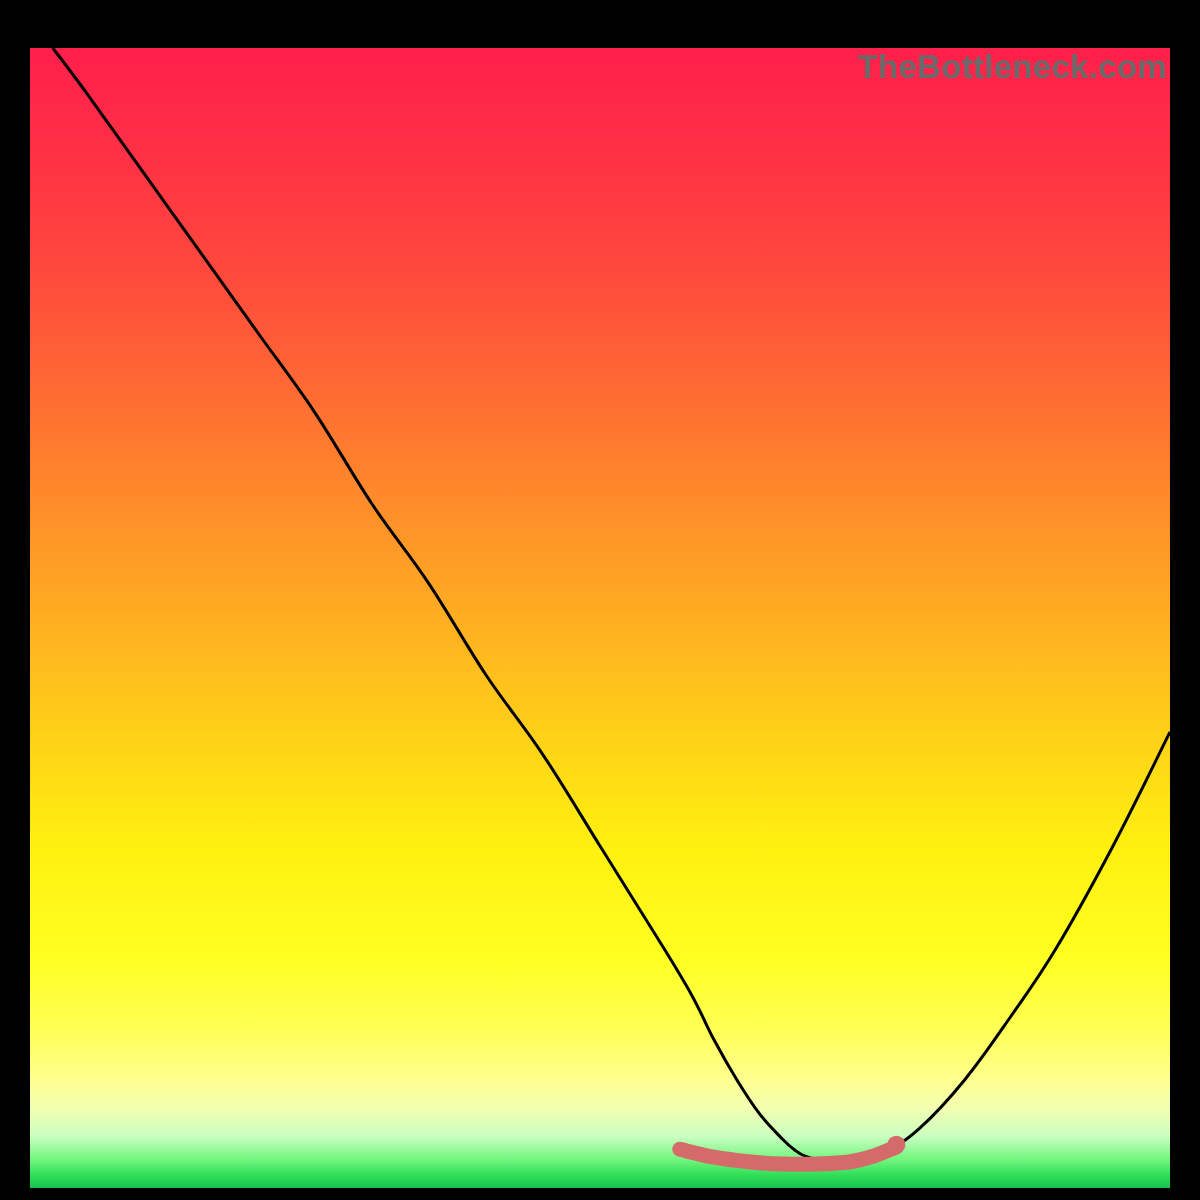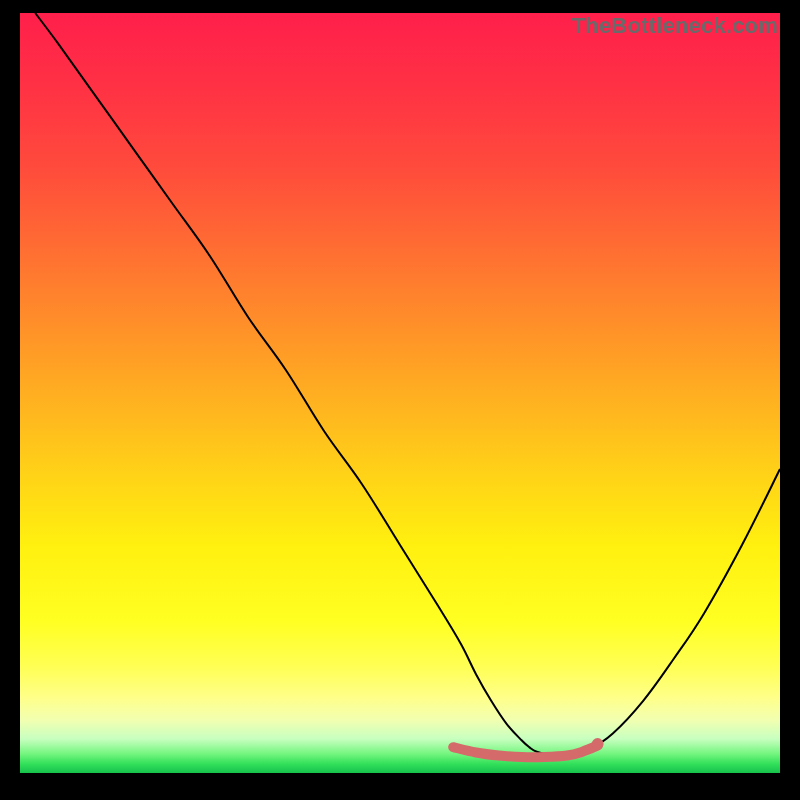--- a/index.html
+++ b/index.html
@@ -7,21 +7,21 @@
     padding: 0;
     width: 800px;
     height: 800px;
     background: #000;
     overflow: hidden;
     font-family: Arial, Helvetica, sans-serif;
   }
   .frame {
     position: absolute;
     left: 20px;
-    top: 13px;
+    top: 32px;
     width: 760px;
     height: 596px;
     background: #f0abfc;
   }
   .plot-area {
     position: absolute;
     left: 0;
     top: 0;
     width: 760px;
     height: 760px;

